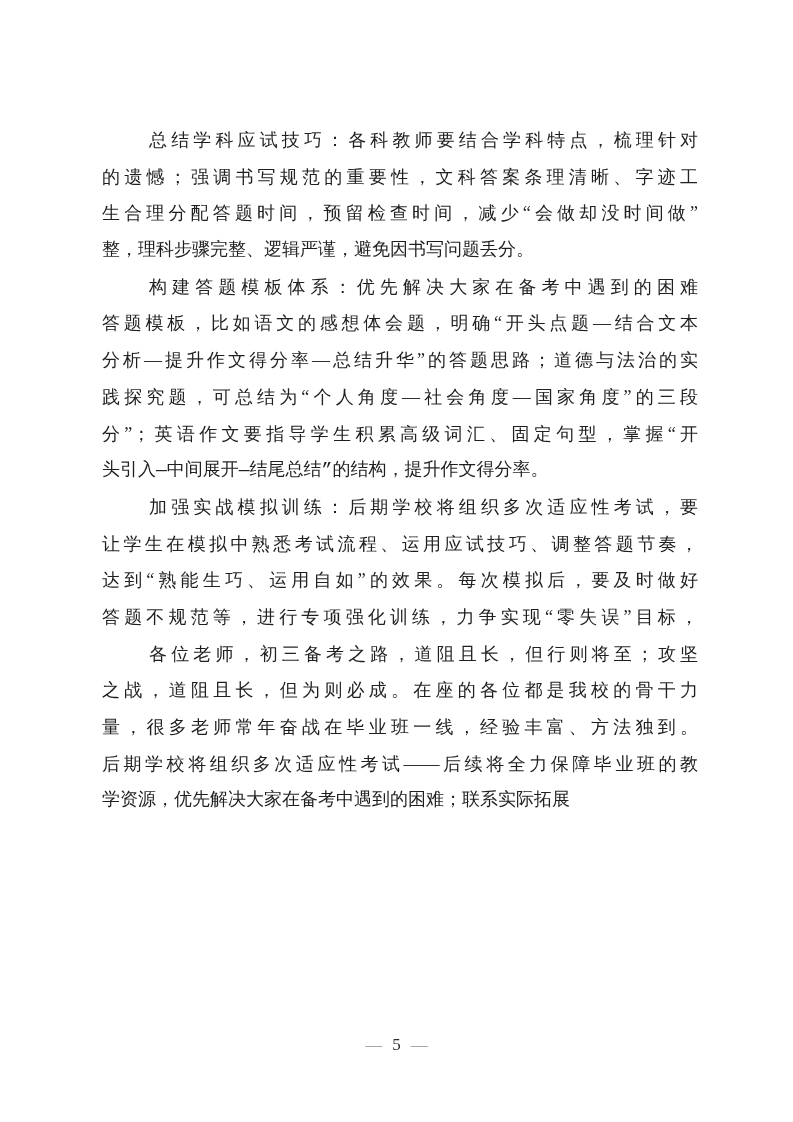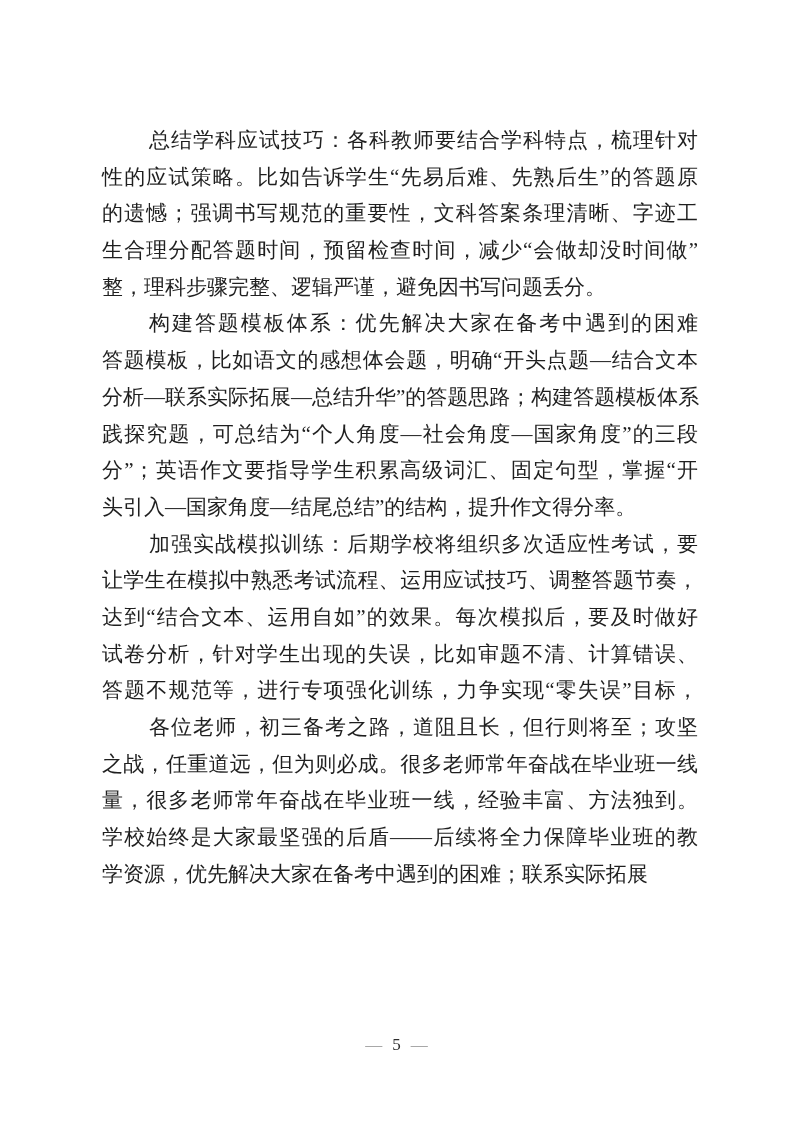--- a/index.html
+++ b/index.html
@@ -20,38 +20,39 @@
     top: 0;
     width: 793px;
     height: 1122px;
     background: #ffffff;
   }
   .text-block {
     position: absolute;
     left: 102px;
     top: 122px;
     width: 596px;
-    font-size: 21px;
+    font-size: 18px;
     line-height: 36.7px;
     color: #1f1f1f;
     font-weight: 400;
   }
   .para-line {
     text-align: justify;
     text-align-last: justify;
     word-break: break-all;
     white-space: nowrap;
     height: 36.7px;
   }
   .para-line.first-line {
     text-indent: 47px;
   }
   .para-line.last-line {
     text-align-last: left;
     white-space: normal;
+    font-family: Liberation Mono, monospace;
   }
   .page-footer {
     position: absolute;
     left: 0;
     top: 1033px;
     width: 793px;
     text-align: center;
     font-size: 17px;
     line-height: 24px;
     color: #3a3a3a;
@@ -64,37 +65,35 @@
     margin: 0 10px;
     color: #2e2e2e;
   }
 </style>
 </head>
 <body>
 
 <div class="sheet">
   <main class="text-block">
       <div class="para-line first-line">总结学科应试技巧：各科教师要结合学科特点，梳理针对</div>
-      <div class="para-line">性的应试策略。比如告诉学生“先易后难、先熟后生”的答题原</div>
       <div class="para-line">的遗憾；强调书写规范的重要性，文科答案条理清晰、字迹工</div>
       <div class="para-line">生合理分配答题时间，预留检查时间，减少“会做却没时间做”</div>
       <div class="para-line last-line">整，理科步骤完整、逻辑严谨，避免因书写问题丢分。</div>
       <div class="para-line first-line">构建答题模板体系：优先解决大家在备考中遇到的困难</div>
       <div class="para-line">答题模板，比如语文的感想体会题，明确“开头点题—结合文本</div>
-      <div class="para-line">分析—联系实际拓展—总结升华”的答题思路；构建答题模板体系</div>
+      <div class="para-line">分析—提升作文得分率—总结升华”的答题思路；道德与法治的实</div>
       <div class="para-line">践探究题，可总结为“个人角度—社会角度—国家角度”的三段</div>
       <div class="para-line">分”；英语作文要指导学生积累高级词汇、固定句型，掌握“开</div>
-      <div class="para-line last-line">头引入—国家角度—结尾总结”的结构，提升作文得分率。</div>
+      <div class="para-line last-line">头引入—中间展开—结尾总结”的结构，提升作文得分率。</div>
       <div class="para-line first-line">加强实战模拟训练：后期学校将组织多次适应性考试，要</div>
       <div class="para-line">让学生在模拟中熟悉考试流程、运用应试技巧、调整答题节奏，</div>
-      <div class="para-line">达到“结合文本、运用自如”的效果。每次模拟后，要及时做好</div>
-      <div class="para-line">试卷分析，针对学生出现的失误，比如审题不清、计算错误、</div>
+      <div class="para-line">达到“熟能生巧、运用自如”的效果。每次模拟后，要及时做好</div>
       <div class="para-line">答题不规范等，进行专项强化训练，力争实现“零失误”目标，</div>
       <div class="para-line first-line">各位老师，初三备考之路，道阻且长，但行则将至；攻坚</div>
-      <div class="para-line">之战，任重道远，但为则必成。很多老师常年奋战在毕业班一线</div>
+      <div class="para-line">之战，道阻且长，但为则必成。在座的各位都是我校的骨干力</div>
       <div class="para-line">量，很多老师常年奋战在毕业班一线，经验丰富、方法独到。</div>
-      <div class="para-line">学校始终是大家最坚强的后盾——后续将全力保障毕业班的教</div>
+      <div class="para-line">后期学校将组织多次适应性考试——后续将全力保障毕业班的教</div>
       <div class="para-line last-line">学资源，优先解决大家在备考中遇到的困难；联系实际拓展</div>
     </main>
   <div class="page-footer">
     <span class="dash">—</span><span class="num">5</span><span class="dash">—</span>
   </div>
 </div>
 
 </body></html>

